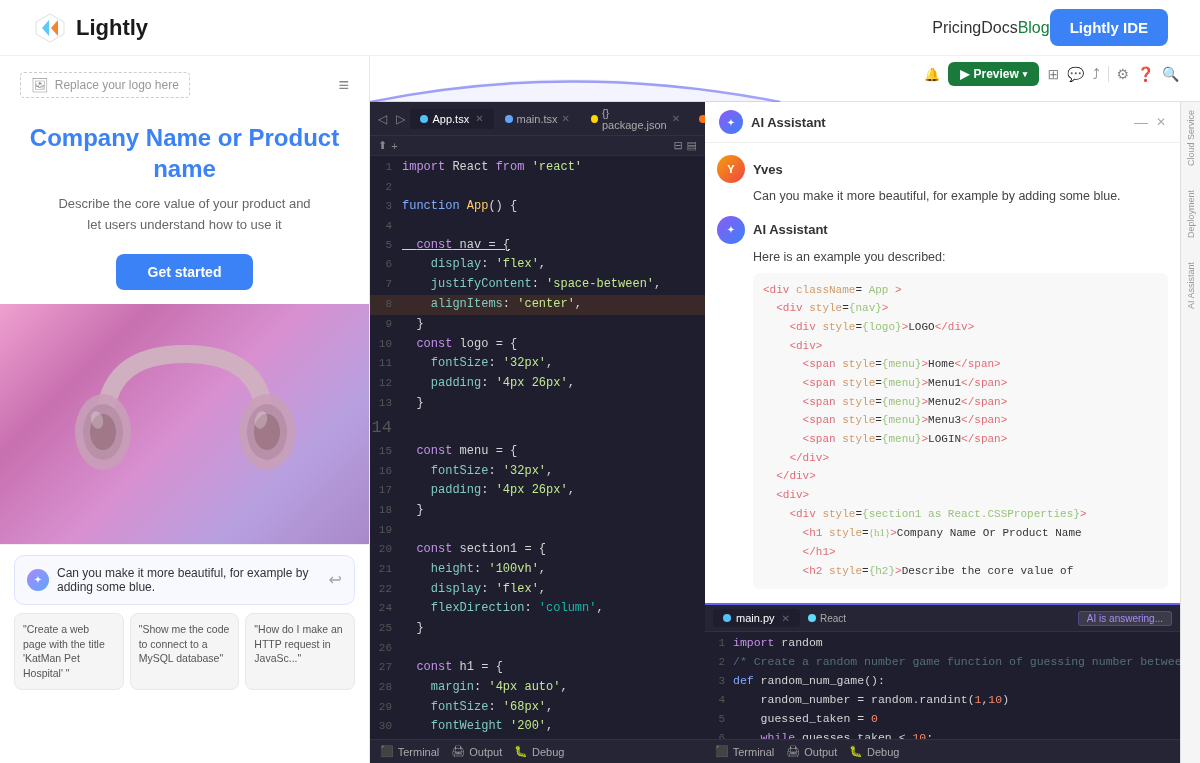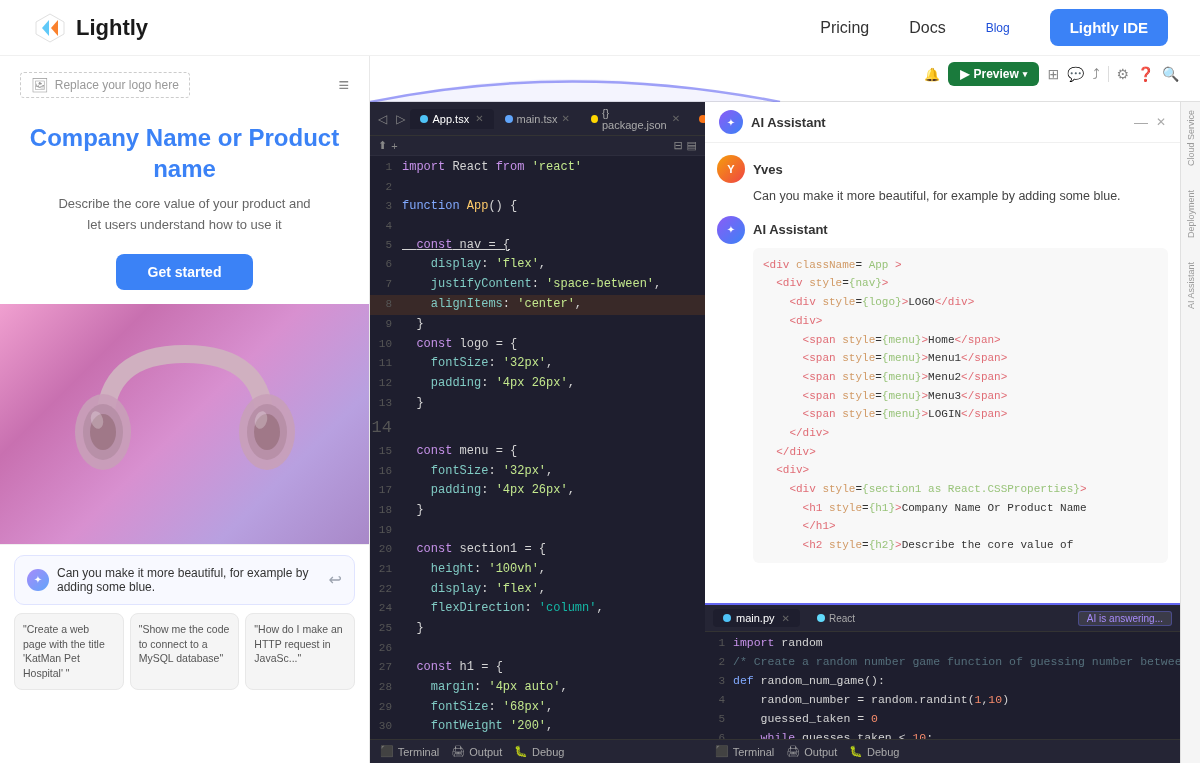--- a/index.html
+++ b/index.html
@@ -10,24 +10,24 @@
 
 <nav style="display:flex;align-items:center;justify-content:space-between;padding:0 32px;height:56px;border-bottom:1px solid #f0f0f0;background:#fff;position:relative;z-index:10;">
   <div style="display:flex;align-items:center;gap:8px;">
     <svg width="36" height="36" viewBox="0 0 36 36">
       <polygon points="18,4 32,12 32,24 18,32 4,24 4,12" fill="none" stroke="#e0e0e0" stroke-width="1"></polygon>
       <path d="M10,18 L17,10 L17,26Z" fill="#4fc3f7" opacity="0.9"></path>
       <path d="M19,18 L26,10 L26,26Z" fill="#f97316" opacity="0.9"></path>
     </svg>
     <span style="font-size:22px;font-weight:700;color:#1a1a1a;">Lightly</span>
   </div>
-  <div style="display:flex;align-items:center;gap:40px;">
+  <div style="display:flex;align-items:center;">
     <a style="font-size:16px;color:#333;text-decoration:none;cursor:pointer;">Pricing</a>
     <a style="font-size:16px;color:#333;text-decoration:none;cursor:pointer;">Docs</a>
-    <a style="font-size:12px;color:#1d4ed8;text-decoration:none;cursor:pointer;">Blog</a>
+    <a style="font-size:16px;color:#15803d;text-decoration:none;cursor:pointer;">Blog</a>
     <button style="background:#3b82f6;color:#fff;padding:10px 20px;border-radius:8px;font-size:15px;font-weight:600;border:none;cursor:pointer;">Lightly IDE</button>
   </div>
 </nav>
 
 <div style="display:flex;width:1200px;height:707px;overflow:hidden;">
 
   <div style="width:370px;flex-shrink:0;display:flex;flex-direction:column;border-right:1px solid #e8e8e8;background:#fff;">
 
     <div style="padding:16px 20px 0 20px;display:flex;align-items:center;justify-content:space-between;">
       <div style="display:flex;align-items:center;gap:6px;font-size:12px;color:#999;border:1px dashed #ccc;padding:4px 10px;border-radius:4px;">
@@ -290,43 +290,44 @@
               <span style="font-size:13px;font-weight:600;color:#333;">Yves</span>
             </div>
             <p style="font-size:12.5px;color:#444;line-height:1.5;padding-left:36px;">Can you make it more beautiful, for example by adding some blue.</p>
           </div>
 
           <div>
             <div style="display:flex;align-items:center;gap:8px;margin-bottom:4px;">
               <div style="width:28px;height:28px;border-radius:50%;background:linear-gradient(135deg,#8b5cf6,#3b82f6);display:flex;align-items:center;justify-content:center;font-size:10px;color:#fff;">✦</div>
               <span style="font-size:13px;font-weight:600;color:#333;">AI Assistant</span>
             </div>
+            <p style="font-size:12.5px;color:#444;line-height:1.5;padding-left:36px;margin-bottom:6px;">Here is an example you described:</p>
             <div style="background:#f8f8f8;border-radius:6px;padding:8px 10px;font-family:'Courier New',monospace;font-size:11px;color:#333;margin-left:36px;line-height:1.7;overflow-x:auto;">
               <div><span style="color:#e06c75;">&lt;div</span> <span style="color:#d19a66;">className</span>=<span style="color:#98c379;"> App</span> <span style="color:#e06c75;">&gt;</span></div>
               <div>&nbsp;&nbsp;<span style="color:#e06c75;">&lt;div</span> <span style="color:#d19a66;">style</span>=<span style="color:#98c379;">{nav}</span><span style="color:#e06c75;">&gt;</span></div>
               <div>&nbsp;&nbsp;&nbsp;&nbsp;<span style="color:#e06c75;">&lt;div</span> <span style="color:#d19a66;">style</span>=<span style="color:#98c379;">{logo}</span><span style="color:#e06c75;">&gt;</span>LOGO<span style="color:#e06c75;">&lt;/div&gt;</span></div>
               <div>&nbsp;&nbsp;&nbsp;&nbsp;<span style="color:#e06c75;">&lt;div&gt;</span></div>
               <div>&nbsp;&nbsp;&nbsp;&nbsp;&nbsp;&nbsp;<span style="color:#e06c75;">&lt;span</span> <span style="color:#d19a66;">style</span>=<span style="color:#98c379;">{menu}</span><span style="color:#e06c75;">&gt;</span>Home<span style="color:#e06c75;">&lt;/span&gt;</span></div>
               <div>&nbsp;&nbsp;&nbsp;&nbsp;&nbsp;&nbsp;<span style="color:#e06c75;">&lt;span</span> <span style="color:#d19a66;">style</span>=<span style="color:#98c379;">{menu}</span><span style="color:#e06c75;">&gt;</span>Menu1<span style="color:#e06c75;">&lt;/span&gt;</span></div>
               <div>&nbsp;&nbsp;&nbsp;&nbsp;&nbsp;&nbsp;<span style="color:#e06c75;">&lt;span</span> <span style="color:#d19a66;">style</span>=<span style="color:#98c379;">{menu}</span><span style="color:#e06c75;">&gt;</span>Menu2<span style="color:#e06c75;">&lt;/span&gt;</span></div>
               <div>&nbsp;&nbsp;&nbsp;&nbsp;&nbsp;&nbsp;<span style="color:#e06c75;">&lt;span</span> <span style="color:#d19a66;">style</span>=<span style="color:#98c379;">{menu}</span><span style="color:#e06c75;">&gt;</span>Menu3<span style="color:#e06c75;">&lt;/span&gt;</span></div>
               <div>&nbsp;&nbsp;&nbsp;&nbsp;&nbsp;&nbsp;<span style="color:#e06c75;">&lt;span</span> <span style="color:#d19a66;">style</span>=<span style="color:#98c379;">{menu}</span><span style="color:#e06c75;">&gt;</span>LOGIN<span style="color:#e06c75;">&lt;/span&gt;</span></div>
               <div>&nbsp;&nbsp;&nbsp;&nbsp;<span style="color:#e06c75;">&lt;/div&gt;</span></div>
               <div>&nbsp;&nbsp;<span style="color:#e06c75;">&lt;/div&gt;</span></div>
               <div>&nbsp;&nbsp;<span style="color:#e06c75;">&lt;div&gt;</span></div>
               <div>&nbsp;&nbsp;&nbsp;&nbsp;<span style="color:#e06c75;">&lt;div</span> <span style="color:#d19a66;">style</span>=<span style="color:#98c379;">{section1 as React.CSSProperties}</span><span style="color:#e06c75;">&gt;</span></div>
-              <div>&nbsp;&nbsp;&nbsp;&nbsp;&nbsp;&nbsp;<span style="color:#e06c75;">&lt;h1</span> <span style="color:#d19a66;">style</span>=<span style="color:#98c379;">{h1}</span><span style="color:#e06c75;">&gt;</span>Company Name Or Product Name</div>
+              <div>&nbsp;&nbsp;&nbsp;&nbsp;&nbsp;&nbsp;<span style="color:#e06c75;">&lt;h1</span> <span style="color:#d19a66;">style</span>=<span style="color:#98c379;font-family:Liberation Serif, serif;">{h1}</span><span style="color:#e06c75;">&gt;</span>Company Name Or Product Name</div>
               <div>&nbsp;&nbsp;&nbsp;&nbsp;&nbsp;&nbsp;<span style="color:#e06c75;">&lt;/h1&gt;</span></div>
               <div>&nbsp;&nbsp;&nbsp;&nbsp;&nbsp;&nbsp;<span style="color:#e06c75;">&lt;h2</span> <span style="color:#d19a66;">style</span>=<span style="color:#98c379;">{h2}</span><span style="color:#e06c75;">&gt;</span>Describe the core value of</div>
             </div>
           </div>
         </div>
 
         <div style="height:160px;background:#1e1e2e;border-top:2px solid #6366f1;display:flex;flex-direction:column;overflow:hidden;">
-          <div style="display:flex;align-items:center;padding:4px 8px;background:#252535;border-bottom:1px solid #333;gap:17px;">
+          <div style="display:flex;align-items:center;padding:4px 8px;background:#252535;border-bottom:1px solid #333;gap:8px;">
             <div style="display:flex;align-items:center;gap:5px;padding:3px 10px;background:#1e1e2e;border-radius:4px;font-size:11px;color:#fff;cursor:pointer;">
               <span style="width:8px;height:8px;border-radius:50%;background:#4fc3f7;display:inline-block;"></span>
               <span>main.py</span>
               <span style="font-size:10px;color:#666;margin-left:2px;">✕</span>
             </div>
             <div style="display:flex;align-items:center;gap:4px;font-size:10px;color:#aaa;">
               <span style="width:8px;height:8px;border-radius:50%;background:#61dafb;display:inline-block;"></span>
               <span>React</span>
             </div>
             <div style="margin-left:auto;background:rgba(255,255,255,0.1);border:1px solid rgba(99,102,241,0.4);color:#a78bfa;font-size:10px;padding:1px 8px;border-radius:3px;">AI is answering...</div>

